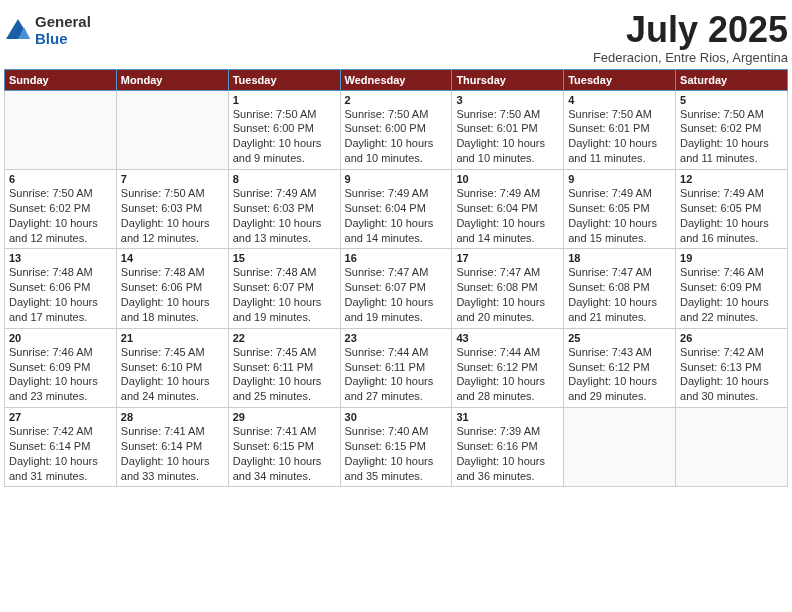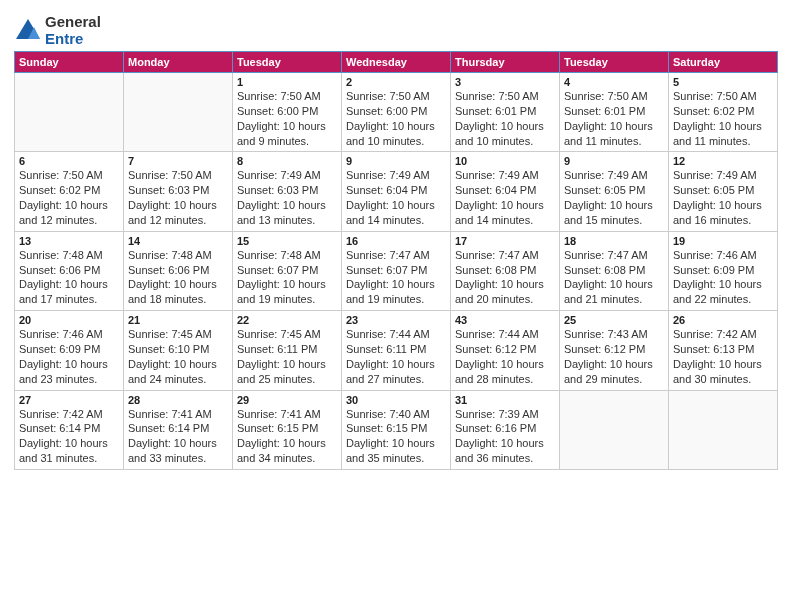--- a/index.html
+++ b/index.html
@@ -6,21 +6,21 @@
     body {
       width: 792px;
       height: 612px;
       font-family: Arial, sans-serif;
       background: #fff;
       overflow: hidden;
     }
     .page {
       width: 792px;
       height: 453px;
-      padding: 10px 14px;
+      padding: 10px 4px;
       display: flex;
       flex-direction: column;
     }
     .header {
       display: flex;
       align-items: flex-start;
       justify-content: space-between;
       margin-bottom: 4px;
     }
     .logo {
@@ -62,21 +62,21 @@
       color: #444;
     }
     .calendar {
       flex: 1;
       border: 1px solid #ccc;
       border-collapse: collapse;
       width: 100%;
       table-layout: fixed;
     }
     .calendar th {
-      background: #be185d;
+      background: #7f1d1d;
       color: #fff;
       font-size: 11px;
       font-weight: bold;
       padding: 4px 4px;
       text-align: left;
       border: 1px solid #5592c9;
     }
     .calendar td {
       border: 1px solid #ccc;
       vertical-align: top;
@@ -113,24 +113,26 @@
 
 <div class="page">
   <div class="header">
     <div class="logo">
       <svg class="logo-icon" viewBox="0 0 28 28">
         <polygon points="14,2 26,22 2,22" fill="#1a5fa8"></polygon>
         <polygon points="20,10 26,22 14,22" fill="#4a90d9"></polygon>
       </svg>
       <div class="logo-text">
         <span class="logo-general">General</span>
-        <span class="logo-blue">Entre</span>
+        <span class="logo-blue">Blue</span>
       </div>
     </div>
     <div class="title-block">
+      <div class="month-year">July 2025</div>
+      <div class="location">Federacion, Entre Rios, Argentina</div>
     </div>
   </div>
 
   <table class="calendar">
     <thead>
       <tr>
       <th>Sunday</th>
           <th>Monday</th>
           <th>Tuesday</th>
           <th>Wednesday</th>

